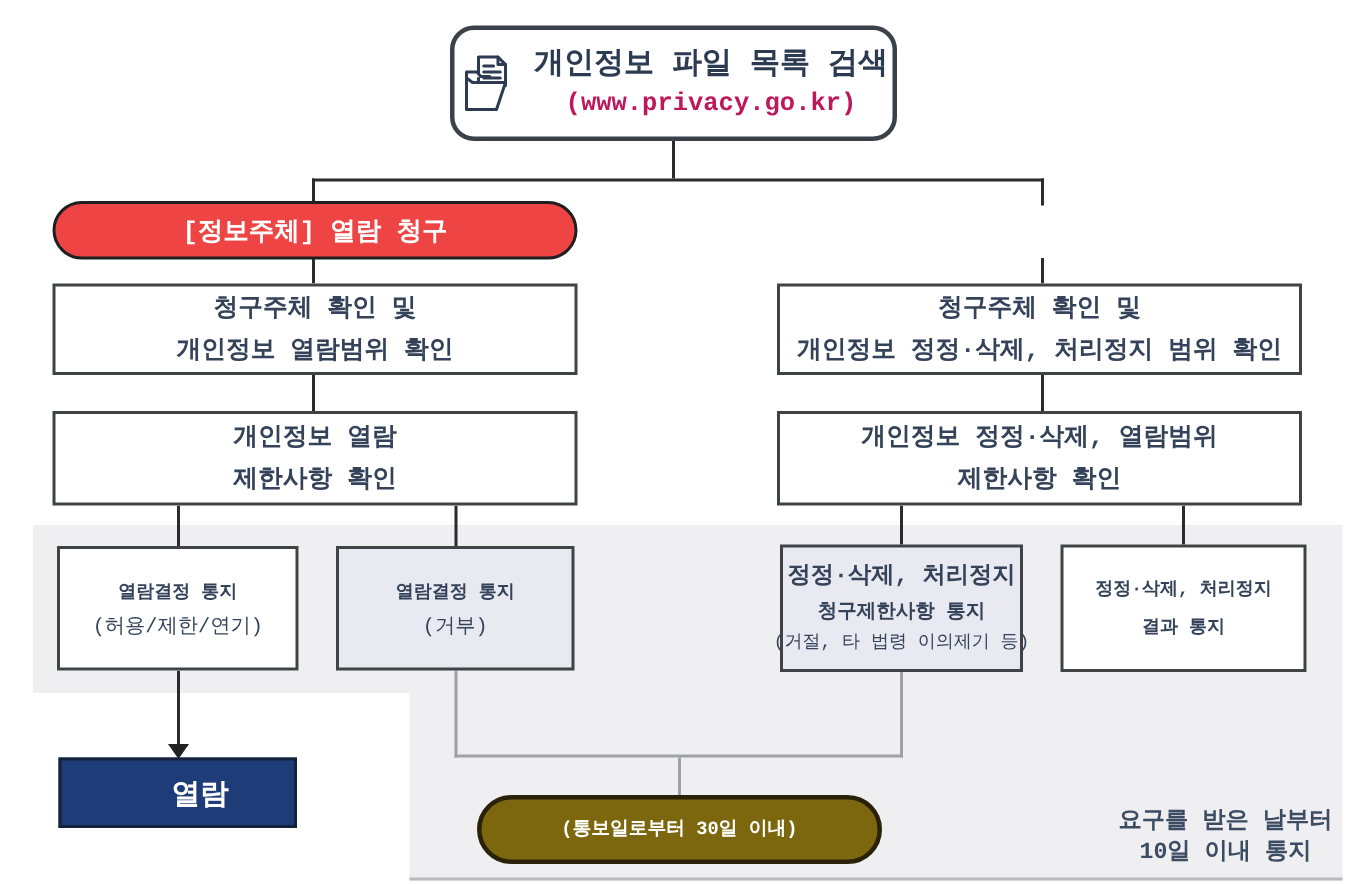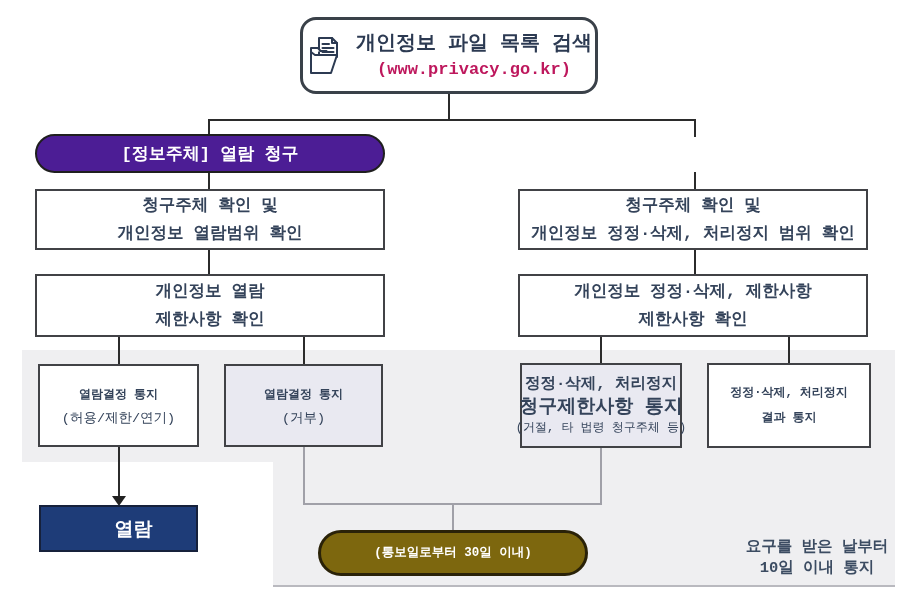--- a/index.html
+++ b/index.html
@@ -99,57 +99,57 @@
         <path d="M5 17 v-4 h7 l2.5 3 h6" fill="#ffffff"></path>
         <path d="M5 17 v21 h20 l6 -18 h-22 l-4 -3 z" fill="#ffffff"></path>
       </svg>
     </span>
     <span style="display:flex;flex-direction:column;align-items:center;">
       <span class="root-title">개인정보 파일 목록 검색</span>
       <span class="root-url">(www.privacy.go.kr)</span>
     </span>
   </div>
 
-  <div class="node pill" style="left: 35px; top: 134px; width: 350px; height: 39px; background-color: #4c1d95;">
+  <div class="node pill" style="left: 35px; top: 134px; width: 350px; height: 39px; background-color: #ef4444;">
     <span>[정보주체] 열람 청구</span>
   </div>
 
 
   <div class="node step" style="left:35px;top:189px;width:350px;height:61px;">
     <span>청구주체 확인 및</span>
     <span>개인정보 열람범위 확인</span>
   </div>
   <div class="node step" style="left:35px;top:274px;width:350px;height:63px;">
     <span>개인정보 열람</span>
     <span>제한사항 확인</span>
   </div>
 
   <div class="node step" style="left:518px;top:189px;width:350px;height:61px;">
     <span>청구주체 확인 및</span>
     <span>개인정보 정정·삭제, 처리정지 범위 확인</span>
   </div>
   <div class="node step" style="left:518px;top:274px;width:350px;height:63px;">
-    <span>개인정보 정정·삭제, 제한사항</span>
+    <span>개인정보 정정·삭제, 열람범위</span>
     <span>제한사항 확인</span>
   </div>
 
   <div class="node notice" style="left:38px;top:364px;width:161px;height:83px;">
     <span class="t">열람결정 통지</span>
     <span class="s">(허용/제한/연기)</span>
   </div>
 
   <div class="node notice" style="left: 224px; top: 364px; width: 159px; height: 83px; background-color: rgb(233, 233, 241);">
     <span class="t">열람결정 통지</span>
     <span class="s">(거부)</span>
   </div>
 
   <div class="node notice" style="left: 520px; top: 363px; width: 162px; height: 85px; background-color: rgb(233, 233, 241);">
     <span class="t" style="font-size:15.5px;line-height:23px;">정정·삭제, 처리정지</span>
-    <span class="t" style="font-size:19px;line-height:23px;">청구제한사항 통지</span>
-    <span class="s2">(거절, 타 법령 청구주체 등)</span>
+    <span class="t" style="font-size:13px;line-height:23px;">청구제한사항 통지</span>
+    <span class="s2">(거절, 타 법령 이의제기 등)</span>
   </div>
 
   <div class="node notice" style="left:707px;top:363px;width:164px;height:85px;">
     <span class="t">정정·삭제, 처리정지</span>
     <span class="t">결과 통지</span>
   </div>
 
   <div class="node result" style="left: 39px; top: 505px; width: 159px; height: 47px; background-color: rgb(30, 60, 120); padding-left: 30px;">
     <span>열람</span>
   </div>

